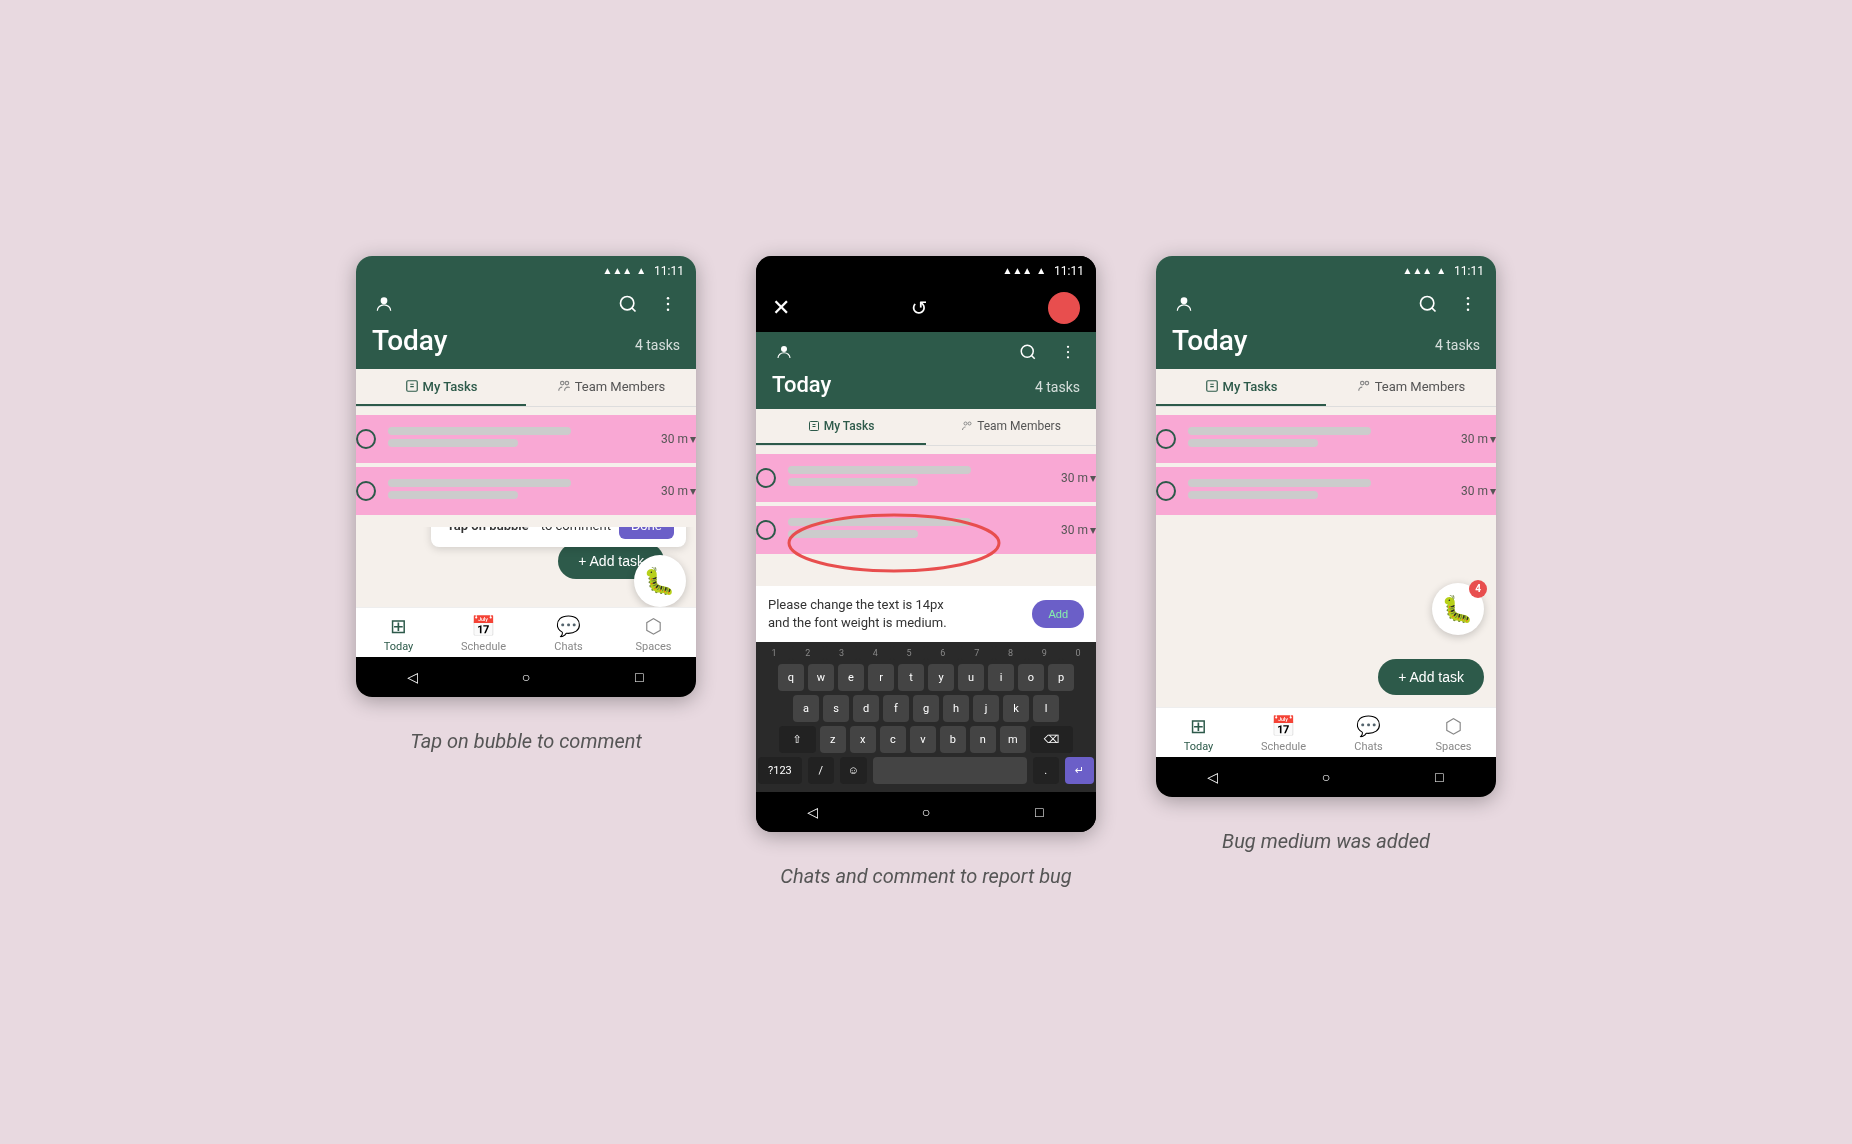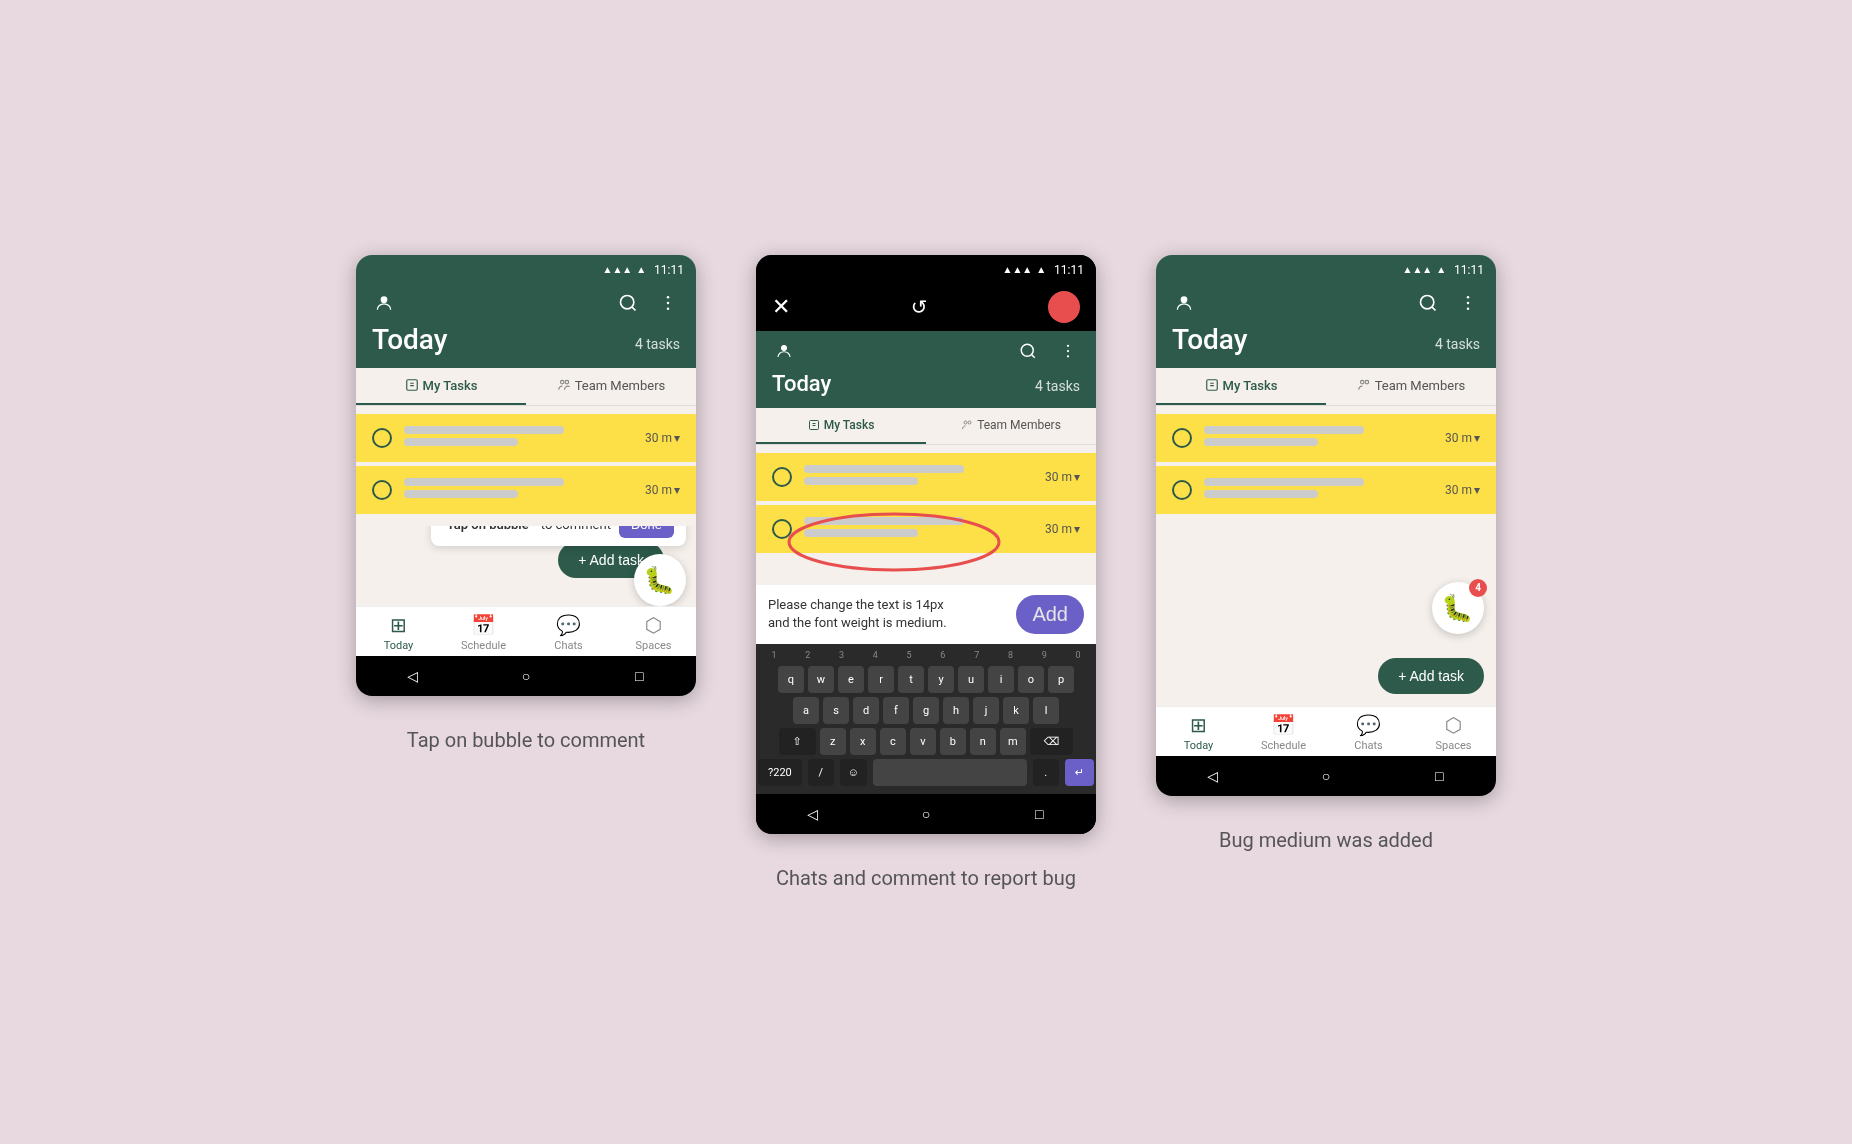--- a/index.html
+++ b/index.html
@@ -28,20 +28,21 @@
       flex-direction: column;
       align-items: center;
       gap: 24px;
     }
 
     .caption {
       font-size: 20px;
       color: #555;
       text-align: center;
       margin-top: 8px;
+      font-style: italic;
     }
 
     
     .phone {
       width: 340px;
       border-radius: 16px;
       overflow: hidden;
       box-shadow: 0 4px 20px rgba(0,0,0,0.3);
       background: #f5f0eb;
       position: relative;
@@ -153,22 +154,22 @@
 
     
     .tasks-area {
       background: #f5f0eb;
       padding: 8px 0;
     }
 
     .task-item {
       display: flex;
       align-items: center;
-      padding: 12px 16px;
-      background: #fde047;
+      padding: 12px 0;
+      background: #f9a8d4;
       margin-bottom: 4px;
       gap: 12px;
     }
 
     .task-circle {
       width: 20px;
       height: 20px;
       border-radius: 50%;
       border: 2px solid #2d5a4a;
       flex-shrink: 0;
@@ -323,25 +324,25 @@
 
     .comment-input {
       flex: 1;
       font-size: 13px;
       color: #333;
       line-height: 1.4;
     }
 
     .add-btn {
       background: #6b5fc8;
-      color: #e5e5e5;
+      color: #86efac;
       border: none;
       border-radius: 20px;
       padding: 8px 16px;
-      font-size: 20px;
+      font-size: 11px;
       font-weight: 500;
       cursor: pointer;
     }
 
     
     .keyboard {
       background: #2a2a2a;
       padding: 4px 2px;
     }
 
@@ -673,21 +674,21 @@
           <div class="key">x</div>
           <div class="key">c</div>
           <div class="key">v</div>
           <div class="key">b</div>
           <div class="key">n</div>
           <div class="key">m</div>
           <div class="key dark wide">⌫</div>
         </div>
 
         <div class="key-row" style="gap:6px;">
-          <div class="key dark" style="padding:7px 10px;">?220</div>
+          <div class="key dark" style="padding:7px 10px;">?123</div>
           <div class="key dark">/</div>
           <div class="key dark">☺</div>
           <div class="key" style="flex:1; padding:7px;"></div>
           <div class="key dark">.</div>
           <div class="key" style="background:#6b5fc8; padding:7px 10px;">↵</div>
         </div>
       </div>
 
       <div class="android-nav">
         <div class="android-btn">◁</div>

